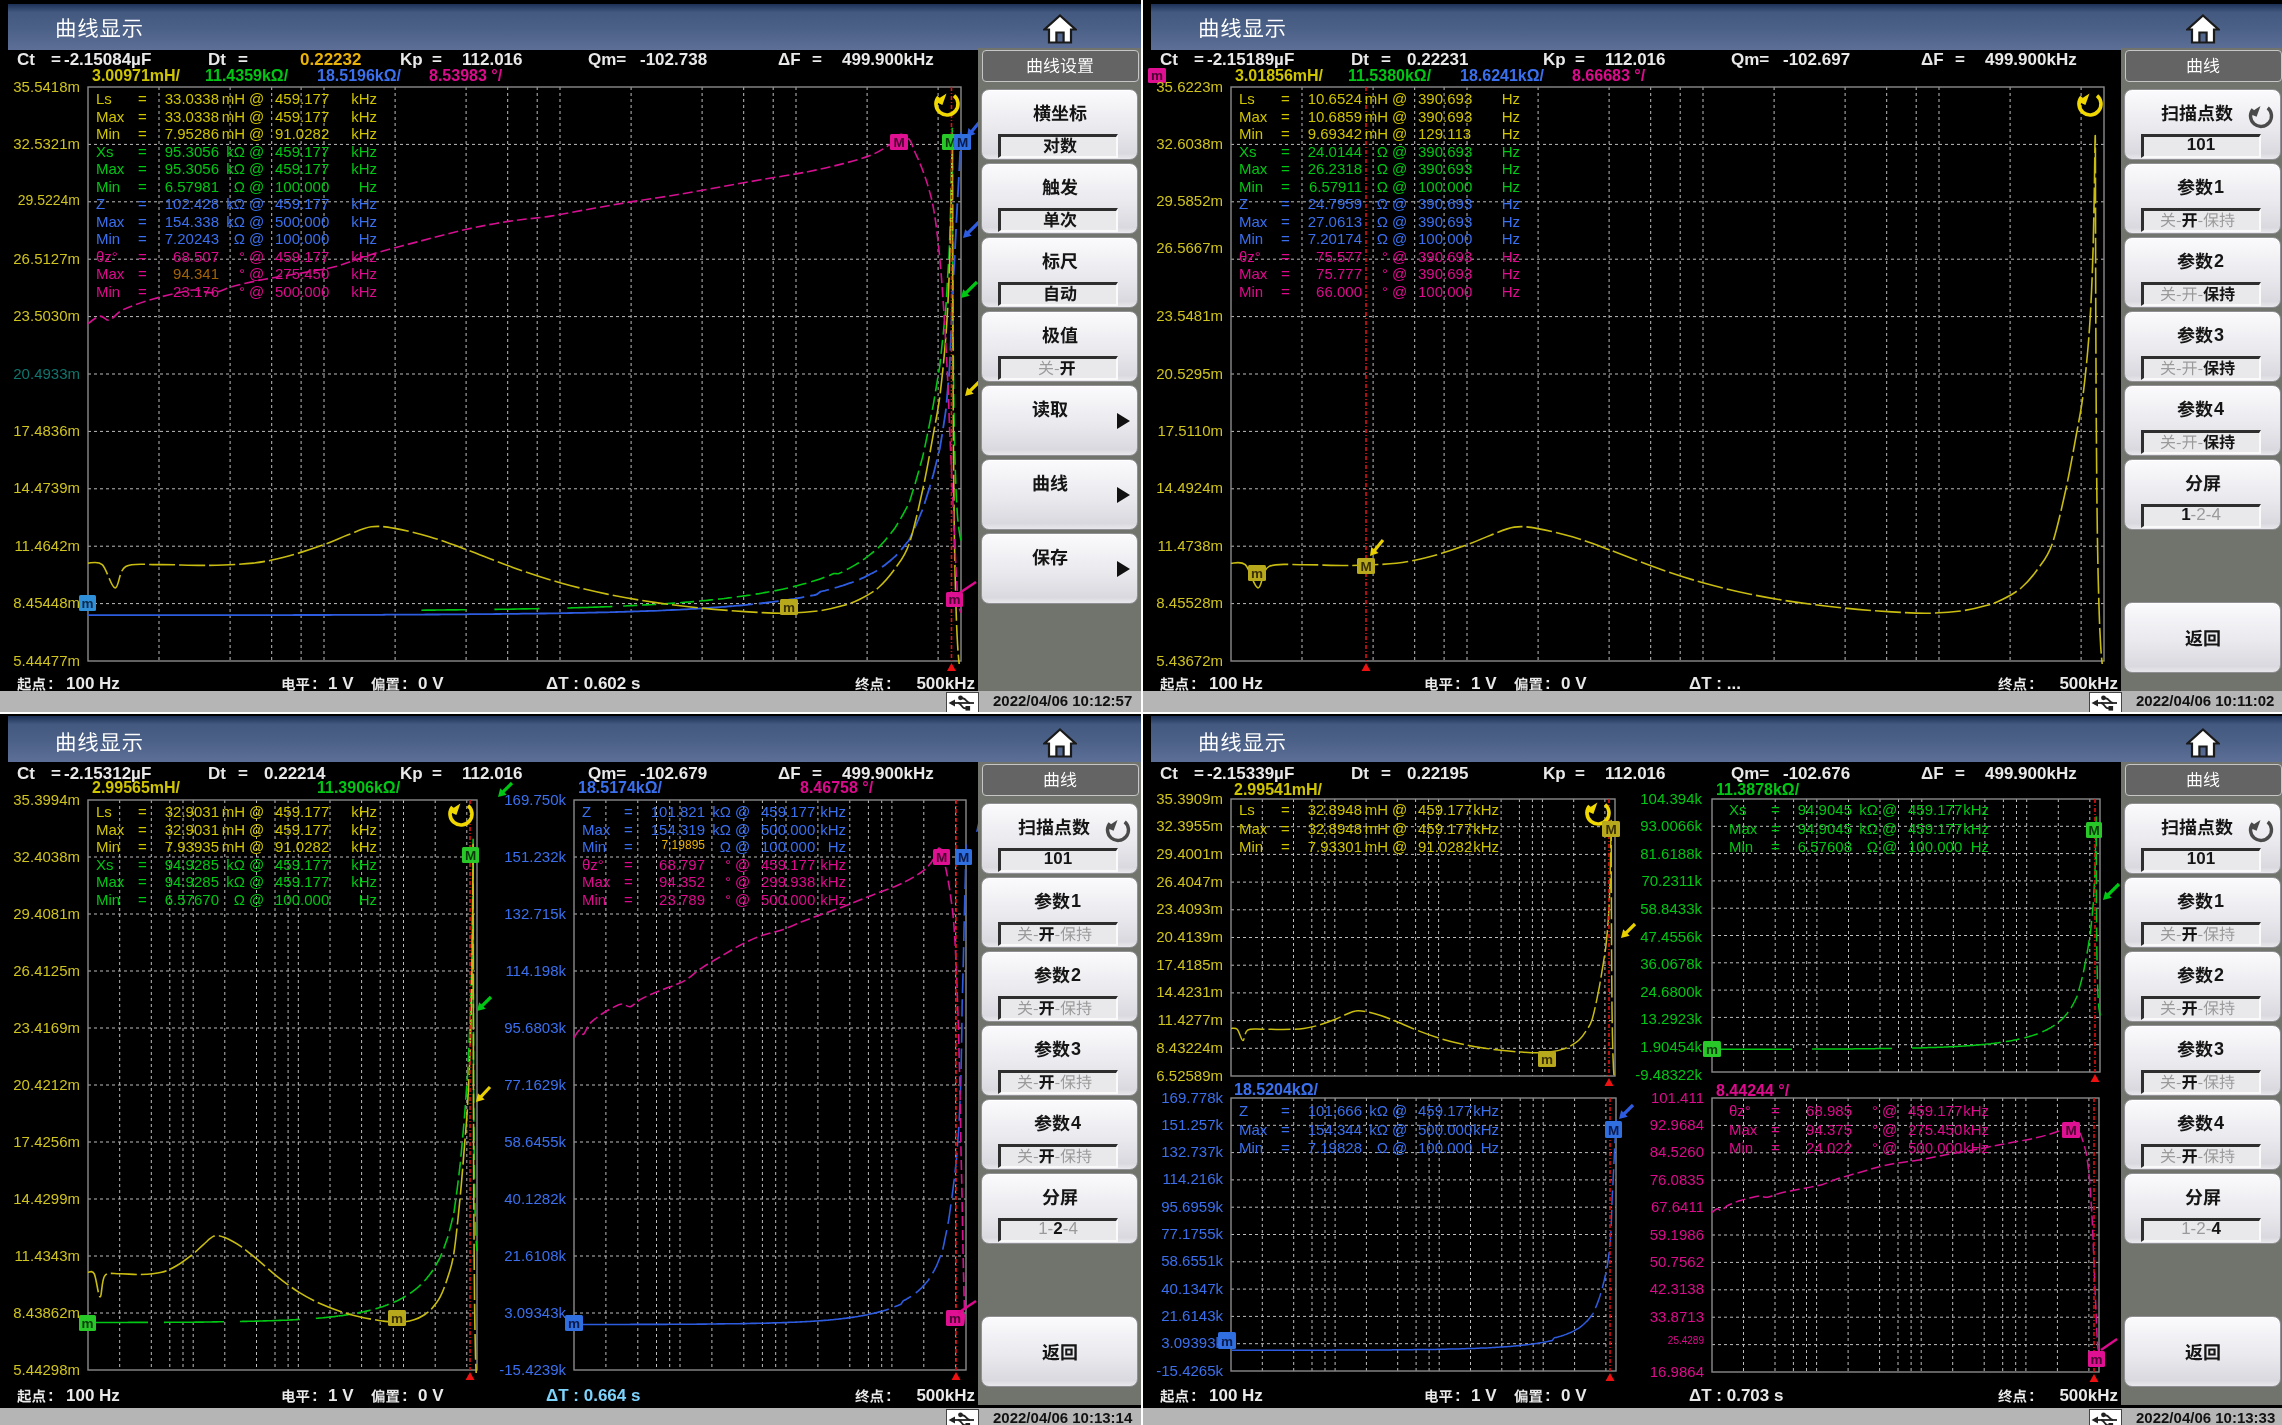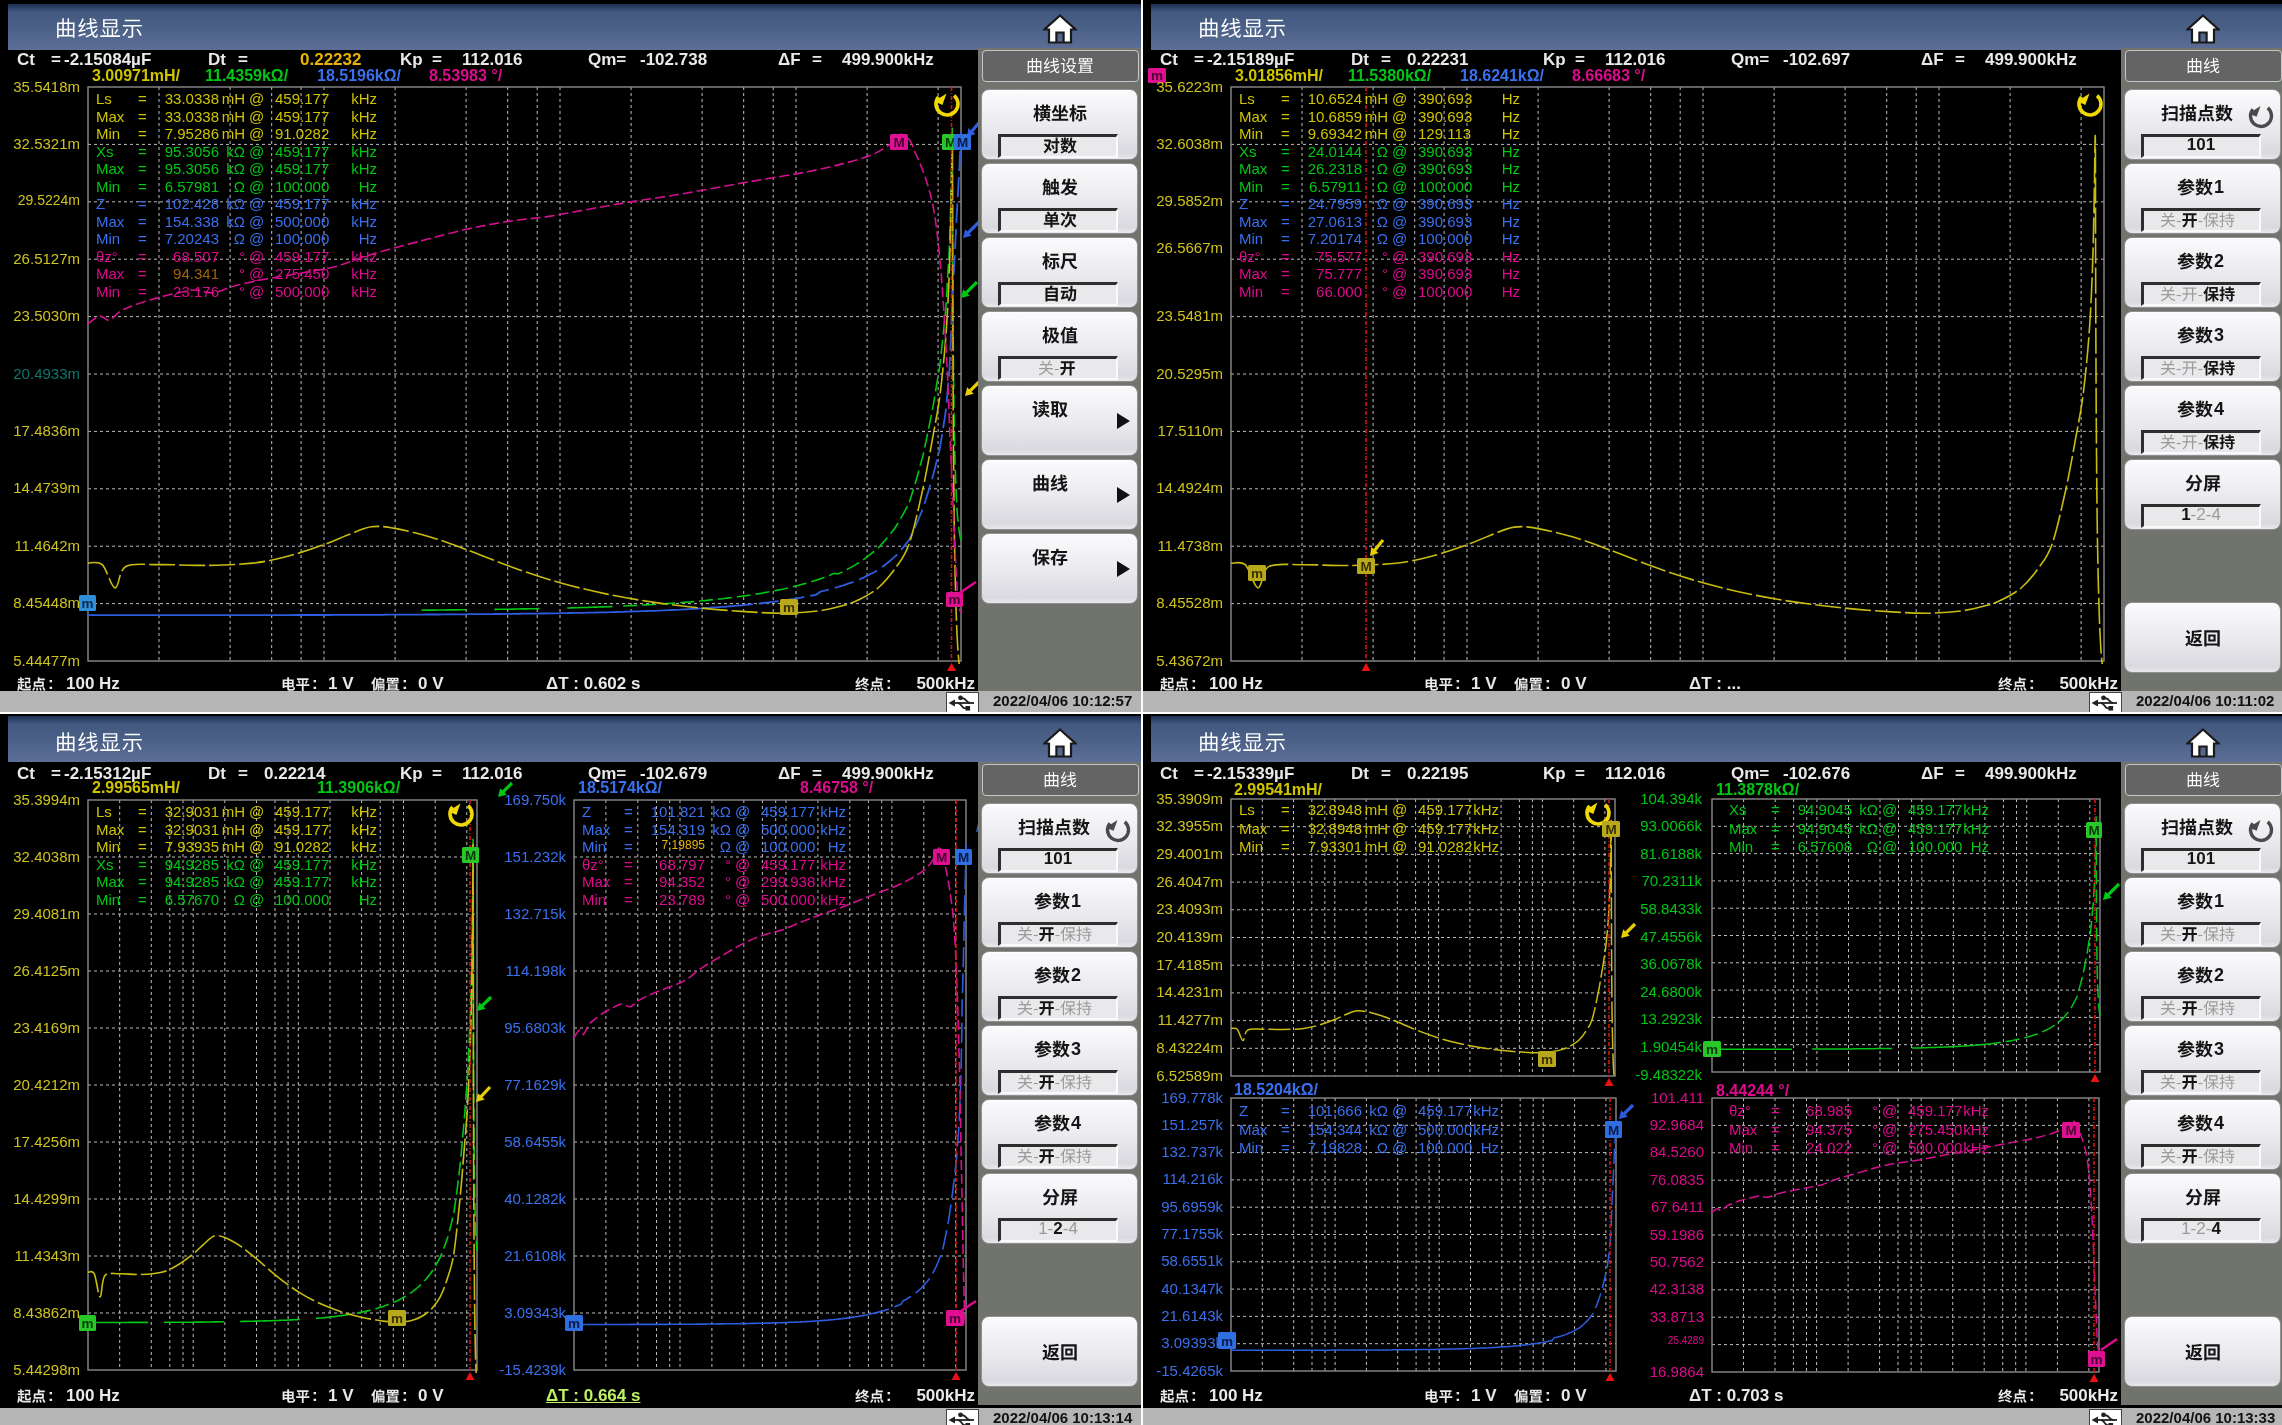--- a/index.html
+++ b/index.html
@@ -1069,21 +1069,21 @@
       <use href="#g32" fill="#e9e9e9" transform="translate(14.5,13.6) scale(0.01450,-0.01450)"></use>
     </svg>
     <div class="t" style="left:312.0px;color:#e9e9e9;font-size:17px;font-weight:700;top:672.5px;">:</div>
     <div class="t" style="left:328.0px;color:#e9e9e9;font-size:17px;font-weight:700;top:672.5px;">1 V</div>
     <svg class="k " style="left:371.0px;top:673.7px" width="29.0" height="18.9" viewBox="0 0 29.0 18.9">
       <use href="#g33" fill="#e9e9e9" transform="translate(0.0,13.6) scale(0.01450,-0.01450)"></use>
       <use href="#g34" fill="#e9e9e9" transform="translate(14.5,13.6) scale(0.01450,-0.01450)"></use>
     </svg>
     <div class="t" style="left:402.0px;color:#e9e9e9;font-size:17px;font-weight:700;top:672.5px;">:</div>
     <div class="t" style="left:418.0px;color:#e9e9e9;font-size:17px;font-weight:700;top:672.5px;">0 V</div>
-    <div class="t" style="left:546.0px;color:#bef264;font-size:17px;font-weight:700;top:672.5px;text-decoration:underline;">ΔT : 0.664 s</div>
+    <div class="t" style="left:546.0px;color:#7dd3fc;font-size:17px;font-weight:700;top:672.5px;">ΔT : 0.664 s</div>
     <svg class="k " style="left:855.0px;top:673.7px" width="29.0" height="18.9" viewBox="0 0 29.0 18.9">
       <use href="#g35" fill="#e9e9e9" transform="translate(0.0,13.6) scale(0.01450,-0.01450)"></use>
       <use href="#g30" fill="#e9e9e9" transform="translate(14.5,13.6) scale(0.01450,-0.01450)"></use>
     </svg>
     <div class="t" style="left:886.0px;color:#e9e9e9;font-size:17px;font-weight:700;top:672.5px;">:</div>
     <div class="t" style="left:975.0px;transform:translateX(-100%);color:#e9e9e9;font-size:17px;font-weight:700;top:672.5px;">500kHz</div>
     <div class="sb" style="top:694px"></div>
     <svg class="k" style="left:946.0px;top:695.0px" width="33" height="22" viewBox="0 0 33 22">
       <rect x="0" y="0" width="33" height="22" fill="#fff"></rect>
       <path d="M0 0 H33 V22 H0 Z" fill="none" stroke="#444" stroke-width="2"></path>

